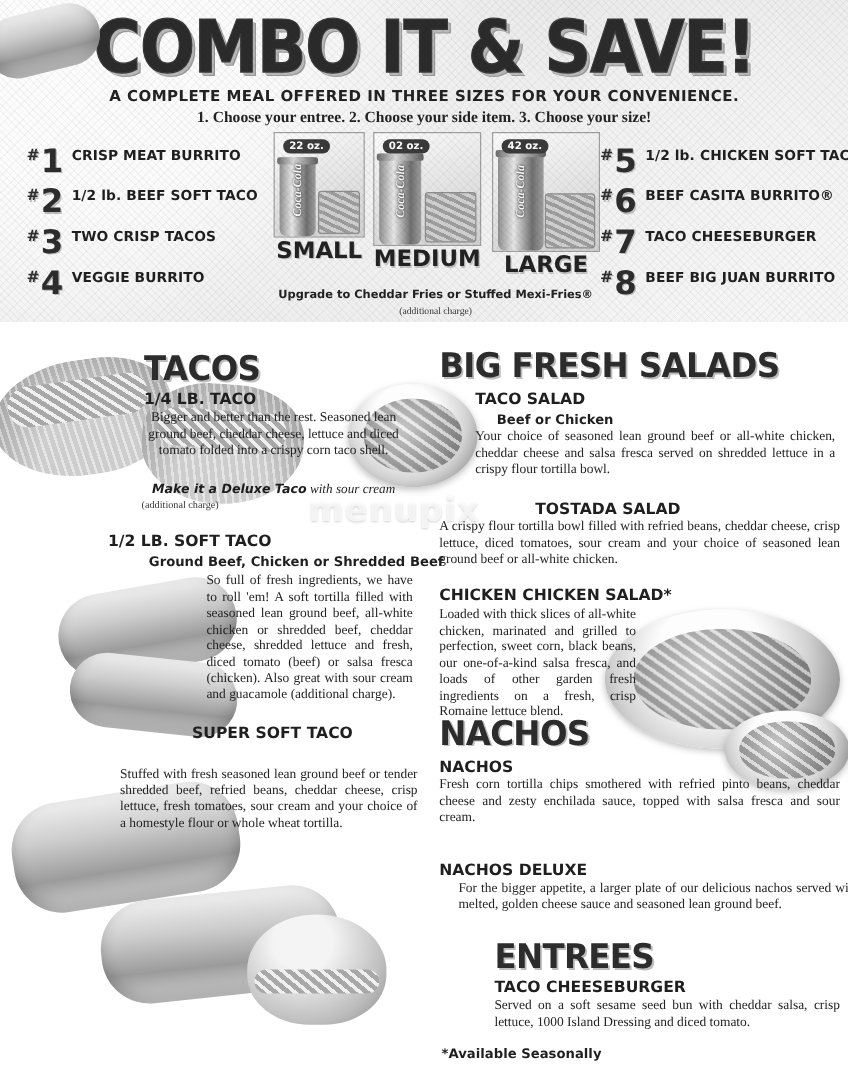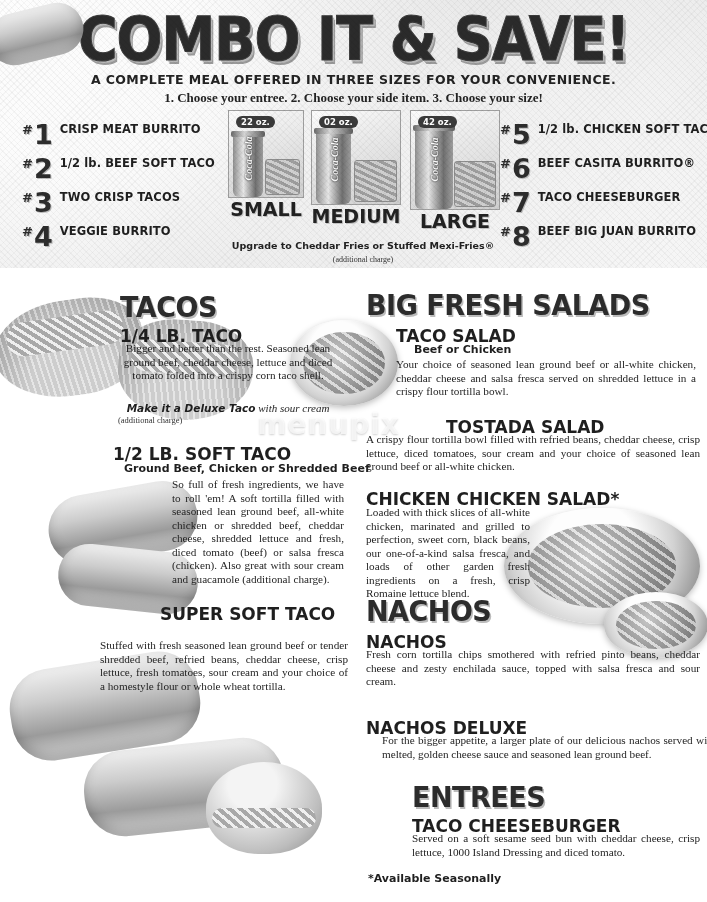--- a/index.html
+++ b/index.html
@@ -211,21 +211,21 @@
     font-size: 27px;
     color: #2c2c2c;
     text-shadow: 1.5px 1.5px 0 #bcbcbc;
     letter-spacing: -0.5px;
     transform: scaleY(1.05);
   }
   .item-head {
     position: absolute;
     font-family: "DejaVu Sans", sans-serif;
     font-weight: bold;
-    font-size: 17px;
+    font-size: 13px;
     color: #1f1f1f;
   }
   .item-sub {
     position: absolute;
     font-family: "DejaVu Sans", sans-serif;
     font-weight: bold;
     font-size: 11px;
     color: #1f1f1f;
   }
   .body-txt {
@@ -407,21 +407,21 @@
 
 <div class="sec-head" style="left:120px;top:292px;">TACOS</div>
 
 <div class="item-head" style="left:120px;top:326px;">1/4 LB. TACO</div>
 <div class="body-txt ctr" style="left:118px;top:342px;width:220px;">Bigger and better than the rest. Seasoned lean ground beef, cheddar cheese, lettuce and diced tomato folded into a crispy corn taco shell.</div>
 <div style="position:absolute;left:118px;top:398px;width:220px;text-align:center;font-style:italic;">
   <span class="bld">Make it a Deluxe Taco</span><span style="font-family:'Liberation Serif',serif;font-size:11px;"> with sour cream</span>
 </div>
 <div class="tiny" style="left:118px;top:415px;">(additional charge)</div>
 
-<div class="item-head" style="left:90px;top:444px;margin-left:23px;">1/2 LB. SOFT TACO</div>
+<div class="item-head" style="left:90px;top:444px;">1/2 LB. SOFT TACO</div>
 <div class="item-sub" style="left:124px;top:462px;">Ground Beef, Chicken or Shredded Beef</div>
 <div class="body-txt" style="left:172px;top:478px;width:172px;">So full of fresh ingredients, we have to roll 'em! A soft tortilla filled with seasoned lean ground beef, all-white chicken or shredded beef, cheddar cheese, shredded lettuce and fresh, diced tomato (beef) or salsa fresca (chicken). Also great with sour cream and guacamole (additional charge).</div>
 
 <div class="item-head" style="left:160px;top:604px;">SUPER SOFT TACO</div>
 <div class="body-txt" style="left:100px;top:620px;width:248px;margin-top:19px;">Stuffed with fresh seasoned lean ground beef or tender shredded beef, refried beans, cheddar cheese, crisp lettuce, fresh tomatoes, sour cream and your choice of a homestyle flour or whole wheat tortilla.</div>
 
 <div class="sec-head" style="left:366px;top:290px;">BIG FRESH SALADS</div>
 
 <div class="item-head" style="left:396px;top:326px;">TACO SALAD</div>
 <div class="item-sub" style="left:414px;top:343px;">Beef or Chicken</div>
@@ -435,15 +435,15 @@
 
 <div class="sec-head" style="left:366px;top:596px;">NACHOS</div>
 <div class="item-head" style="left:366px;top:632px;">NACHOS</div>
 <div class="body-txt" style="left:366px;top:648px;width:334px;">Fresh corn tortilla chips smothered with refried pinto beans, cheddar cheese and zesty enchilada sauce, topped with salsa fresca and sour cream.</div>
 
 <div class="item-head" style="left:366px;top:718px;">NACHOS DELUXE</div>
 <div class="body-txt" style="left:366px;top:734px;width:334px;margin-left:16px;">For the bigger appetite, a larger plate of our delicious nachos served with melted, golden cheese sauce and seasoned lean ground beef.</div>
 
 <div class="sec-head" style="left:412px;top:782px;">ENTREES</div>
 <div class="item-head" style="left:412px;top:816px;">TACO CHEESEBURGER</div>
-<div class="body-txt" style="left:412px;top:832px;width:288px;">Served on a soft sesame seed bun with cheddar cheese, crisp lettuce, 1000 Island Dressing and diced tomato.</div>
+<div class="body-txt" style="left:412px;top:832px;width:288px;">Served on a soft sesame seed bun with cheddar salsa, crisp lettuce, 1000 Island Dressing and diced tomato.</div>
 
 <div id="footnote">*Available Seasonally</div>
 
 </body></html>

